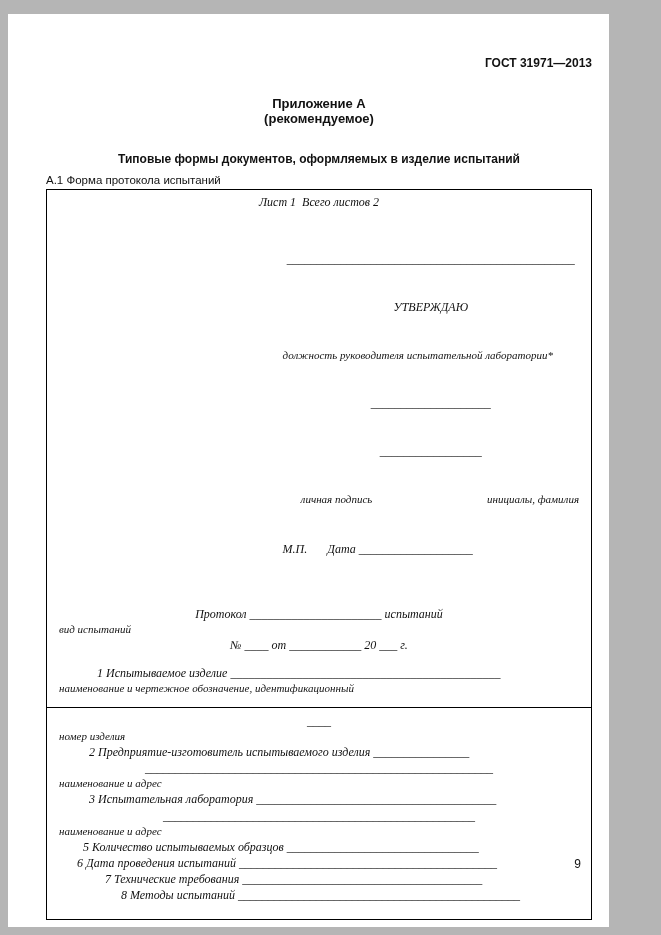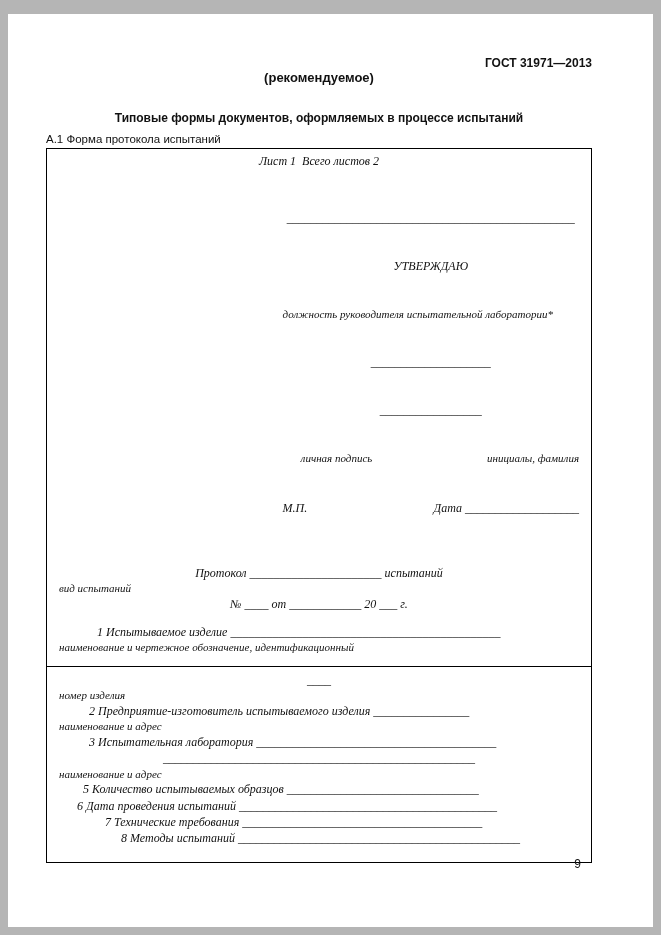--- a/index.html
+++ b/index.html
@@ -1,18 +1,18 @@
 <!DOCTYPE html>
 <html><head>
 <meta charset="utf-8">
 <style>
   * { margin:0; padding:0; box-sizing:border-box; }
   html,body { width:661px; height:935px; }
   body { background:#b5b5b5; font-family:"Liberation Serif", serif; color:#111; }
-  .viewport { position:relative; width:661px; height:935px; overflow:hidden; }
+  .viewport { position:relative; width:609px; height:935px; overflow:hidden; }
   .page {
     position:absolute; left:8px; top:14px; width:645px; height:913px;
     background:#ffffff; padding:42px 61px 0 38px;
   }
   .std {
     text-align:right; font-family:"Liberation Sans", sans-serif;
     font-weight:bold; font-size:12px;
   }
   .appendix {
     text-align:center; font-family:"Liberation Sans", sans-serif;
@@ -32,41 +32,42 @@
     line-height:1.35; padding:4px 12px 16px 12px;
   }
   .form-box div, .form-box span { white-space:pre-wrap; }
   .c { text-align:center; }
   .cap { font-size:11px; text-align:left; }
   .cap-right { font-size:11px; text-align:center; padding-left:170px; }
   .gap8 { height:8px; } .gap12 { height:12px; } .gap16 { height:16px; } .gap6 { height:6px; }
   .approve-block { width:57%; margin-left:auto; }
   .sign-captions { display:flex; justify-content:space-between; font-size:11px; padding-left:18px; }
   .mp-row { display:flex; margin-top:2px;gap:20px; }
-  .mp-row .date { flex:1; text-align:right; }
+  .mp-row .date { flex:1; text-align:left; }
   .divider { border-top:1px solid #000; margin:5px -12px; }
   .ind-a { padding-left:38px; } .ind-b { padding-left:30px; }
   .ind-c { padding-left:18px; } .ind-d { padding-left:24px; }
   .ind-e { padding-left:46px; } .ind-f { padding-left:62px; }
   .page-num {
     position:absolute; right:72px; bottom:56px;
     font-family:"Liberation Sans", sans-serif; font-size:12px;
   }
 </style>
 </head>
 <body>
 
 <div class="viewport">
   <div class="page">
 
     <div class="std">ГОСТ 31971—2013</div>
 
+    <div class="appendix first">Приложение А</div>
     <div class="appendix">(рекомендуемое)</div>
 
-    <div class="sect-title">Типовые формы документов, оформляемых в процессе испытаний</div>
+    <div class="sect-title">Типовые формы документов, оформляемых в изделие испытаний</div>
 
     <div class="form-ref">А.1 Форма протокола испытаний</div>
 
     <div class="form-box">
 
       <div class="c">Лист 1  Всего листов 2</div>
       <div class="gap8"></div>
 
       <div class="approve-block">
         <div class="c">________________________________________________</div>
@@ -95,20 +96,21 @@
       <div class="ind-a">1 Испытываемое изделие _____________________________________________</div>
       <div class="cap">наименование и чертежное обозначение, идентификационный</div>
       <div class="gap6"></div>
 
       <div class="divider"></div>
 
       <div class="c">____</div>
       <div class="cap">номер изделия</div>
 
       <div class="ind-b">2 Предприятие-изготовитель испытываемого изделия ________________</div>
+      <div class="c">__________________________________________________________</div>
       <div class="cap">наименование и адрес</div>
 
       <div class="ind-b">3 Испытательная лаборатория ________________________________________</div>
       <div class="c">____________________________________________________</div>
       <div class="cap">наименование и адрес</div>
 
       <div class="ind-d">5 Количество испытываемых образцов ________________________________</div>
       <div class="ind-c">6 Дата проведения испытаний ___________________________________________</div>
 
       <div class="ind-e">7 Технические требования ________________________________________</div>

